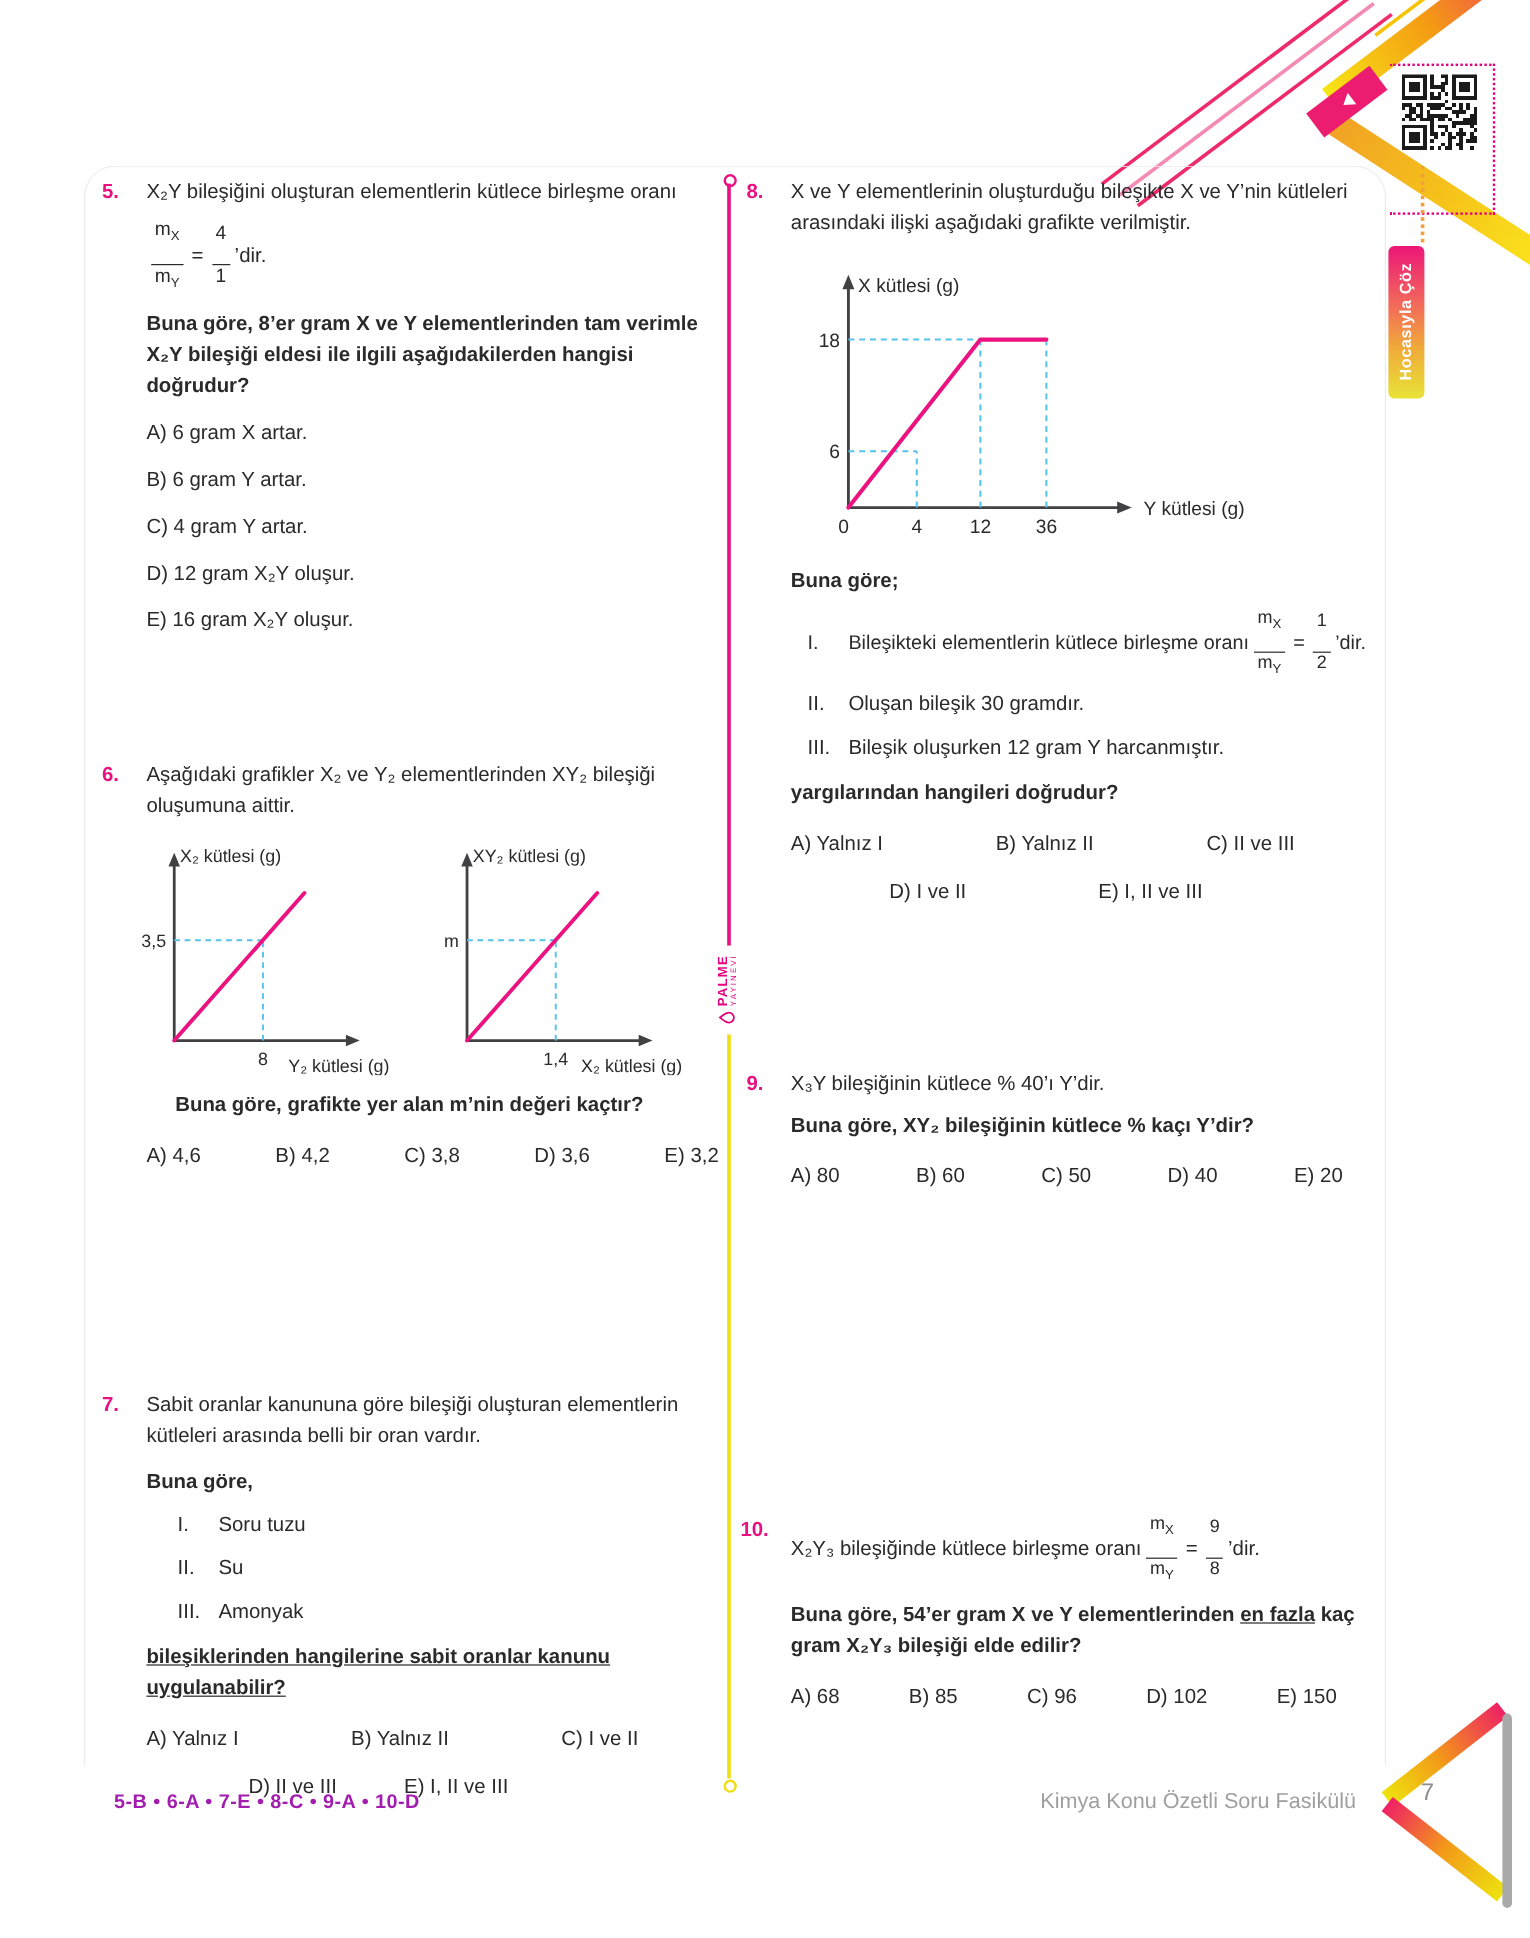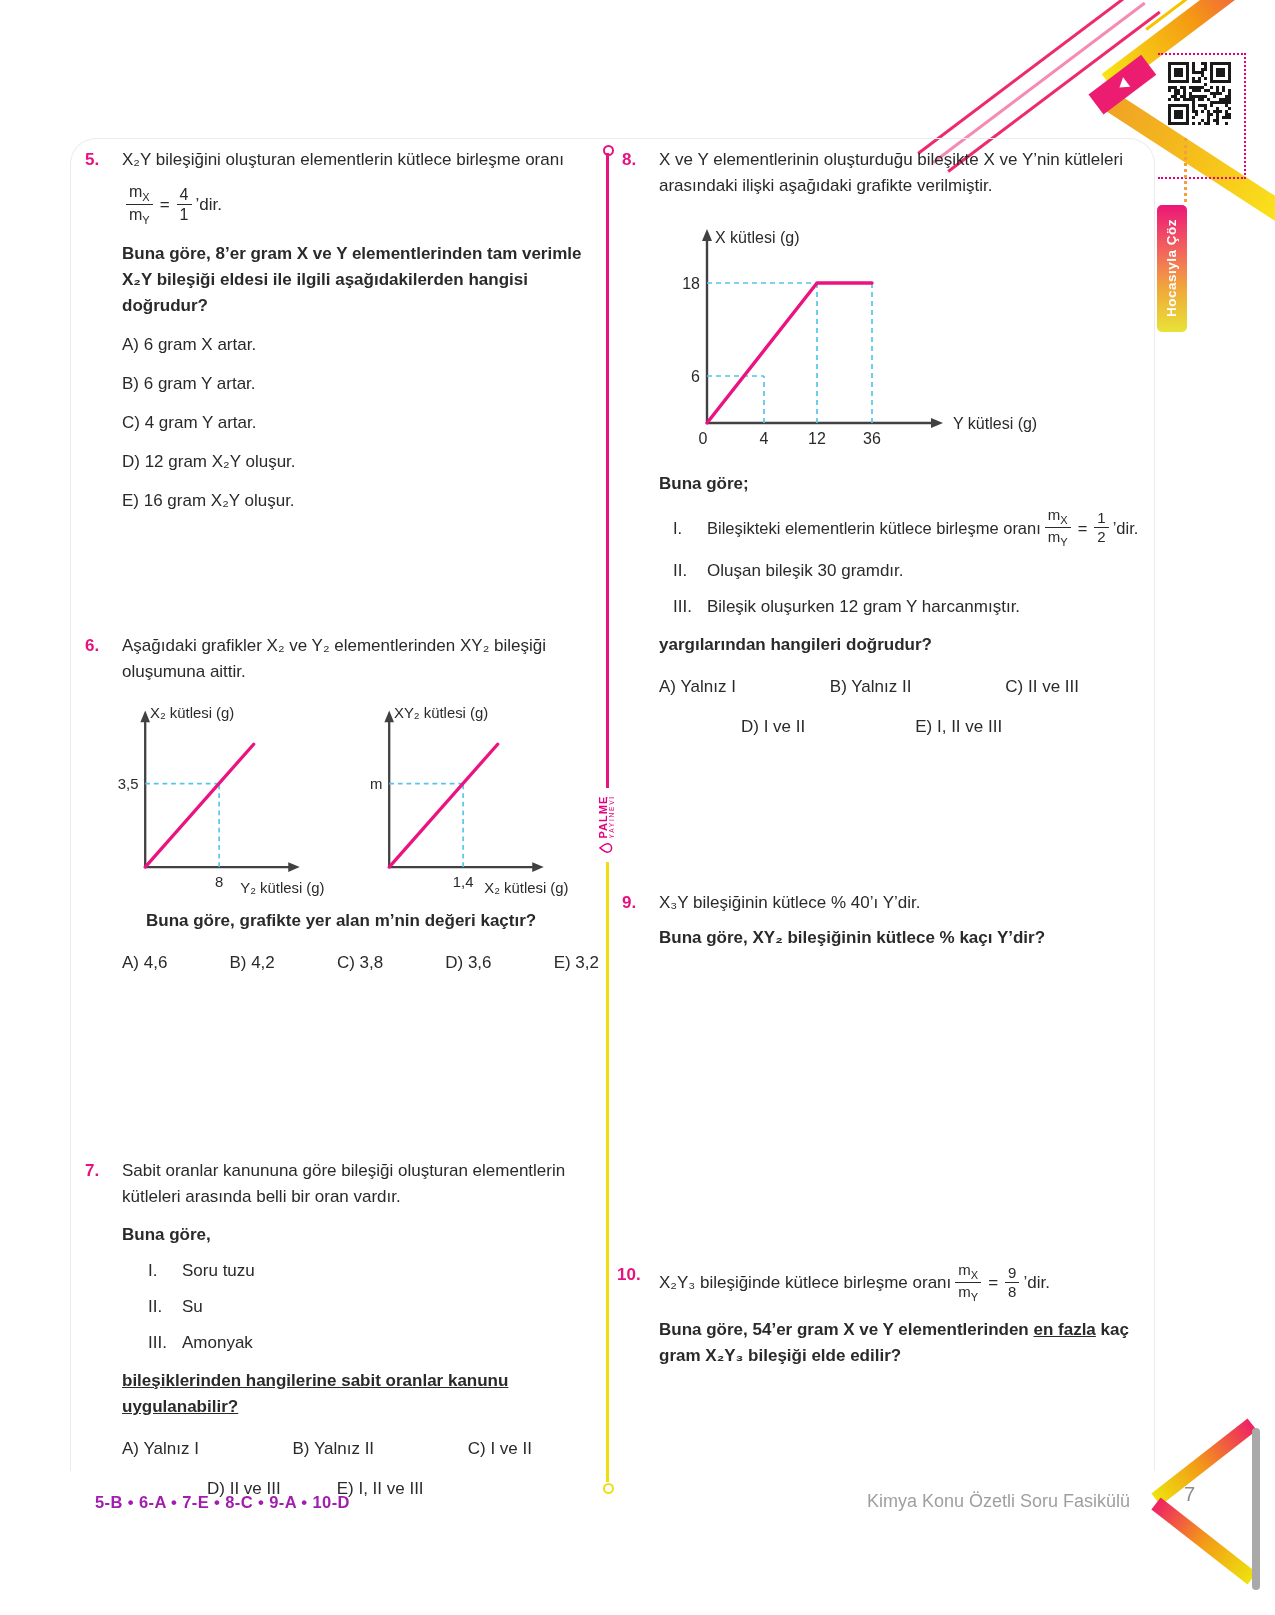--- a/index.html
+++ b/index.html
@@ -19,21 +19,21 @@
   .opt{margin-top:13px;}
   .optrow{display:flex;justify-content:space-between;margin-top:16px;}
   .optrow2{display:flex;margin-top:14px;}
   .item{display:flex;margin:10px 0 0 26px;align-items:center;}
   .item .ilabel{flex:none;width:34px;}
   .u{text-decoration:underline;}
 
   
   .frac{display:inline-flex;flex-direction:column;align-items:center;vertical-align:-14px;
         line-height:1.1;font-size:16px;margin:0 4px;}
-  .frac .top{border-bottom:1.5px solid #2a2a2a;padding:0 3px 1px;}
+  .frac .top{border-bottom:1.5px solid #2a2a2a;padding:0 3px 17px;}
   .frac .bot{padding-top:1px;}
   .frac sub{font-size:11px;}
   .feq{margin:0 3px;vertical-align:-2px;}
   .fline{display:flex;align-items:center;flex-wrap:nowrap;}
 
   
   svg text{font-family:"Liberation Sans",sans-serif;fill:#2a2a2a;}
   .axis{stroke:#414042;stroke-width:2.4;fill:none;}
   .arrow{fill:#414042;}
   .pink{stroke:#ec1280;stroke-width:3.4;fill:none;stroke-linejoin:round;stroke-linecap:round;}
@@ -443,20 +443,27 @@
         <span>E) I, II ve III</span>
       </div>
     </div>
   </div>
 
   <div class="q" style="left:622px;top:890px;width:522px;">
     <div class="qnum">9.</div>
     <div class="qbody">
       <p>X₃Y bileşiğinin kütlece % 40’ı Y’dir.</p>
       <p class="stem" style="margin-top:9px;">Buna göre, XY₂ bileşiğinin kütlece % kaçı Y’dir?</p>
+      <div class="optrow" style="width:460px;">
+        <span>A) 80</span>
+        <span>B) 60</span>
+        <span>C) 50</span>
+        <span>D) 40</span>
+        <span>E) 20</span>
+      </div>
     </div>
   </div>
 
   <div class="q" style="left:617px;top:1262px;width:527px;">
     <div class="qnum" style="width:42px;">10.</div>
     <div class="qbody">
       <div class="fline">
         <span>X₂Y₃ bileşiğinde kütlece birleşme oranı</span>
         <span class="frac" style="font-size:15px;">
             <span class="top"><span>m</span><sub>X</sub></span>
@@ -465,20 +472,27 @@
         <span class="feq">=</span>
         <span class="frac" style="font-size:15px;">
             <span class="top">9</span>
             <span class="bot">8</span>
           </span>
         <span>’dir.</span>
       </div>
       <p class="stem">
         <span>Buna göre, 54’er gram X ve Y elementlerinden </span><span class="u">en fazla</span><span> kaç gram X₂Y₃ bileşiği elde edilir?</span>
       </p>
+      <div class="optrow" style="width:455px;">
+        <span>A) 68</span>
+        <span>B) 85</span>
+        <span>C) 96</span>
+        <span>D) 102</span>
+        <span>E) 150</span>
+      </div>
     </div>
   </div>
 
   <div class="answer-key">5-B • 6-A • 7-E • 8-C • 9-A • 10-D</div>
   <div class="booklet-title">Kimya Konu Özetli Soru Fasikülü</div>
   <div class="chev up"></div>
   <div class="chev dn"></div>
   <div class="page-edge"></div>
   <div class="page-num">7</div>
 

